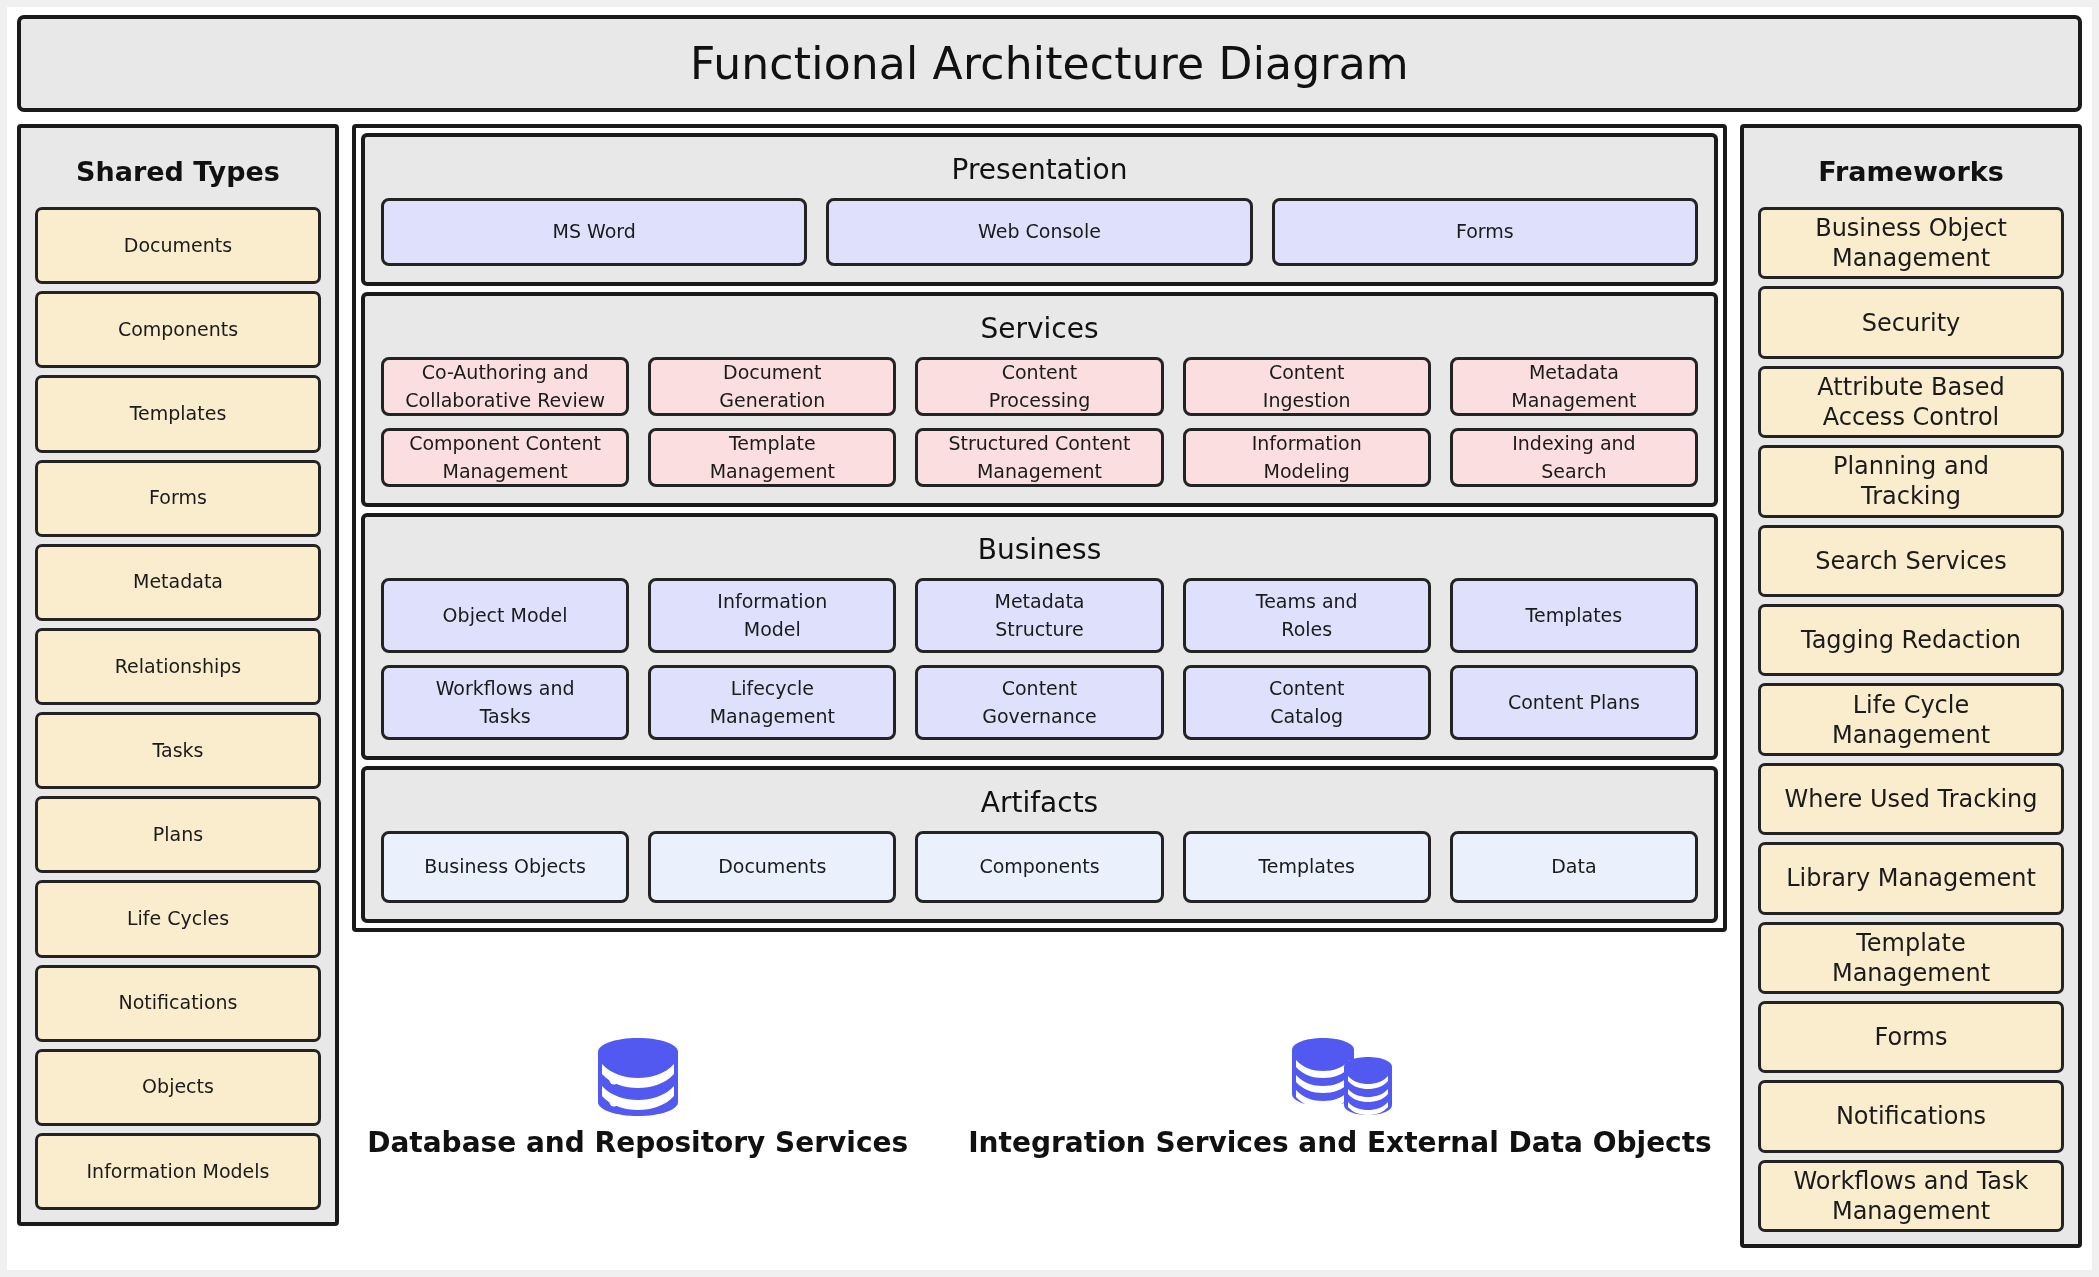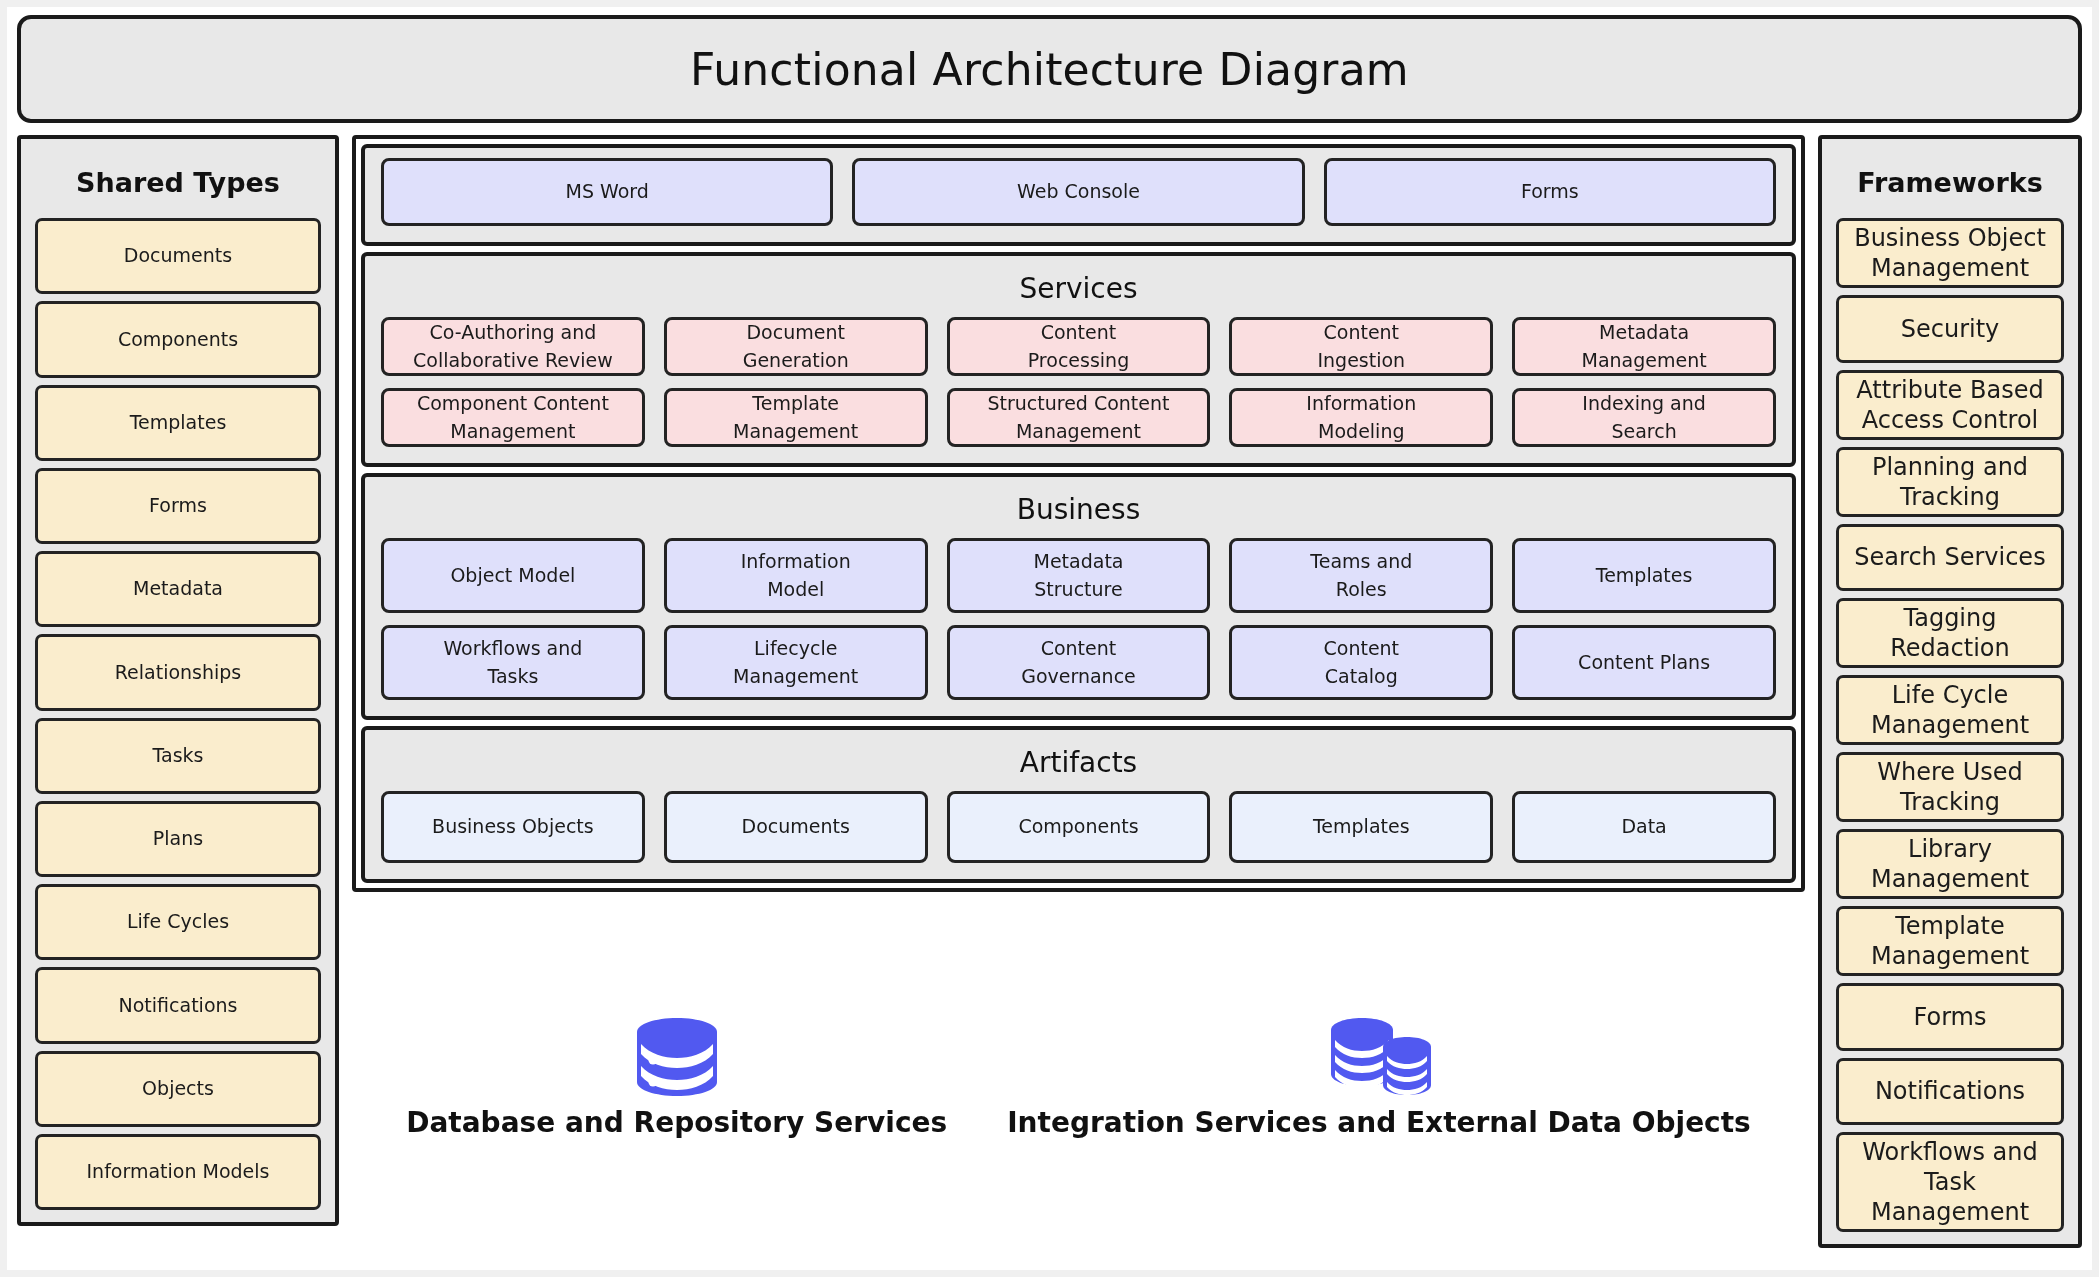--- a/index.html
+++ b/index.html
@@ -12,24 +12,24 @@
   .page {
     width: 2099px; height: 1277px;
     background: #ffffff;
     border: 7px solid #f0f0f0;
     padding: 8px 10px 10px 10px;
     display: flex; flex-direction: column;
   }
 
   
   .title-bar {
-    height: 108px;
+    height: 97px;
     background: #e8e8e8;
     border: 4px solid #1a1a1a;
-    border-radius: 14px;
+    border-radius: 7px;
     display: flex; align-items: center; justify-content: center;
     flex: 0 0 auto;
     margin-bottom: 12px;
   }
   .title-bar .title-text {
     font-size: 44px;
     color: #111;
     letter-spacing: .2px;
   }
 
@@ -43,21 +43,21 @@
 
   
   .side-panel {
     background: #e8e8e8;
     border: 4px solid #1a1a1a;
     border-radius: 4px;
     padding: 10px 14px 12px 14px;
     display: flex; flex-direction: column;
   }
   .side-panel.left  { width: 322px; margin-bottom: 34px; }
-  .side-panel.right { width: 264px; margin-bottom: 12px; }
+  .side-panel.right { width: 342px; margin-bottom: 12px; }
   .side-title {
     text-align: center;
     font-size: 27px;
     font-weight: bold;
     color: #111;
     padding: 18px 0 20px 0;
     flex: 0 0 auto;
   }
   .side-title.thin { font-weight: bold; }
   .side-items {
@@ -175,20 +175,21 @@
           <div class="side-item">Life Cycles</div>
           <div class="side-item">Notifications</div>
           <div class="side-item">Objects</div>
           <div class="side-item">Information Models</div>
         </div>
     </div>
 
     <div class="center-col">
       <div class="center-frame" id="layer-stack">
           <div class="layer layer-presentation">
+            <div class="layer-title">Presentation</div>
             <div class="layer-grid">
               <div class="cell">MS Word</div>
               <div class="cell">Web Console</div>
               <div class="cell">Forms</div>
             </div>
           </div>
           <div class="layer layer-services">
             <div class="layer-title">Services</div>
             <div class="layer-grid">
               <div class="cell">Co-Authoring and

